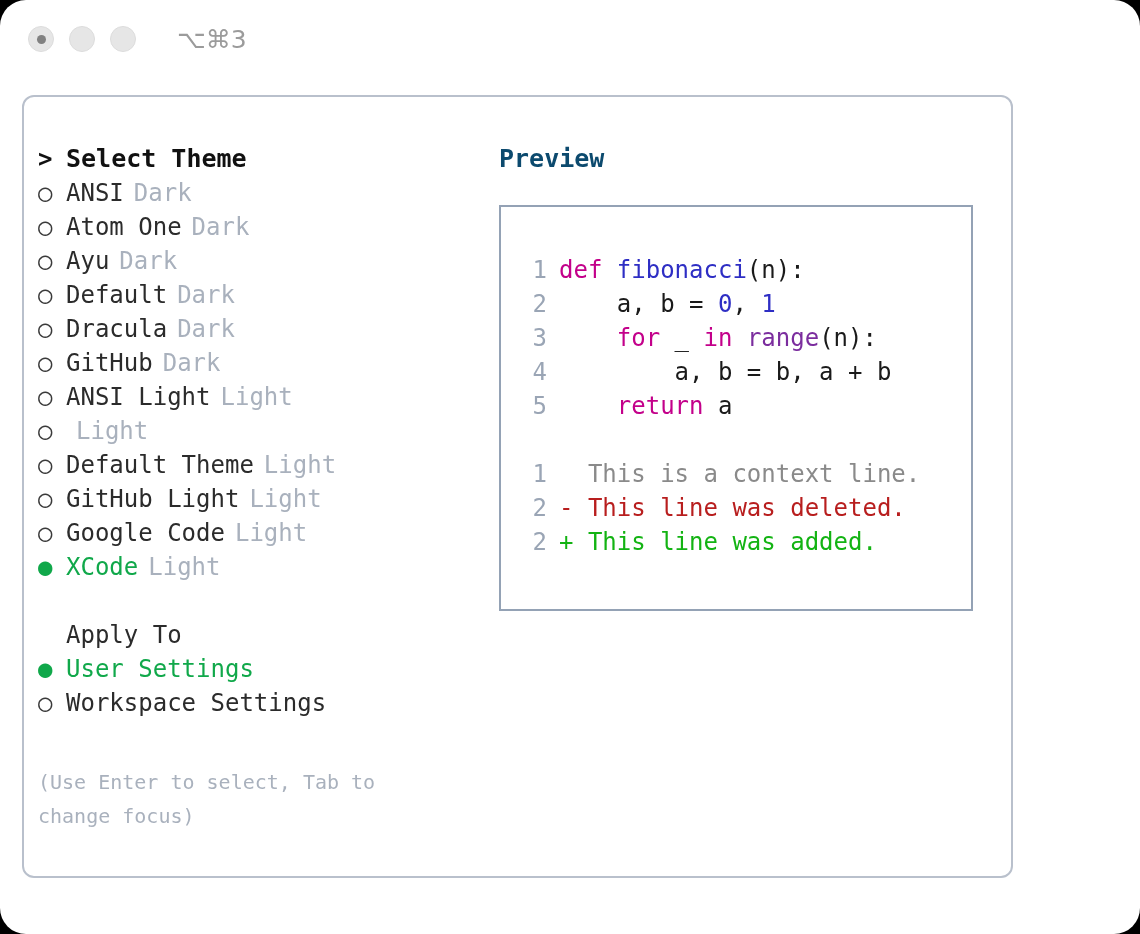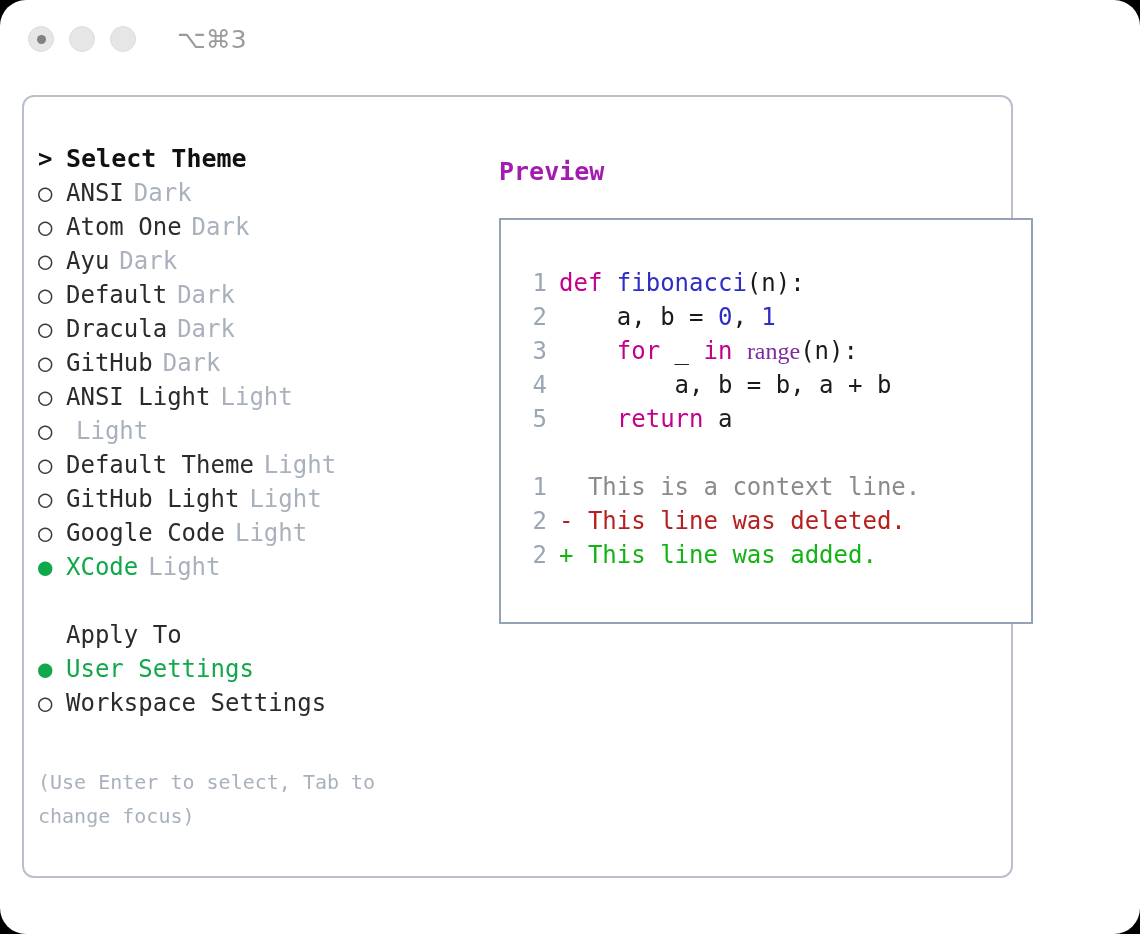--- a/index.html
+++ b/index.html
@@ -136,27 +136,26 @@
   
   #right-col {
     position: absolute;
     left: 475px;
     top: 45px;
     width: 500px;
   }
   #preview-title {
     font-size: 25px;
     font-weight: bold;
-    color: #a21caf;
-    line-height: 34px;
-    margin-top: 13px;
+    color: #0c4a6e;
+    line-height: 34px;
   }
   #preview-box {
     margin-top: 29px;
-    width: 534px;
+    width: 474px;
     height: 406px;
     border: 2px solid #94a2b5;
     box-sizing: border-box;
     background: #ffffff;
     position: relative;
   }
   #code {
     position: absolute;
     left: 18px;
     top: 46px;
@@ -168,21 +167,21 @@
   .lno {
     display: inline-block;
     width: 28px;
     text-align: right;
     color: #9aa5b5;
     margin-right: 12px;
   }
   .kw   { color: #c3008a; }
   .fn   { color: #2e2ec4; }
   .num  { color: #2e2ec4; }
-  .bi   { color: #7b2d9e; font-family: Liberation Serif, serif; }
+  .bi   { color: #7b2d9e; }
   .pl   { color: #1a1a1a; }
   .ctx  { color: #8a8a8a; text-align: center; }
   .del  { color: #b81e1e; }
   .add  { color: #13b313; }
   .gap  { display: block; height: 34px; }
 </style>
 </head>
 <body>
 
 <div id="window">

